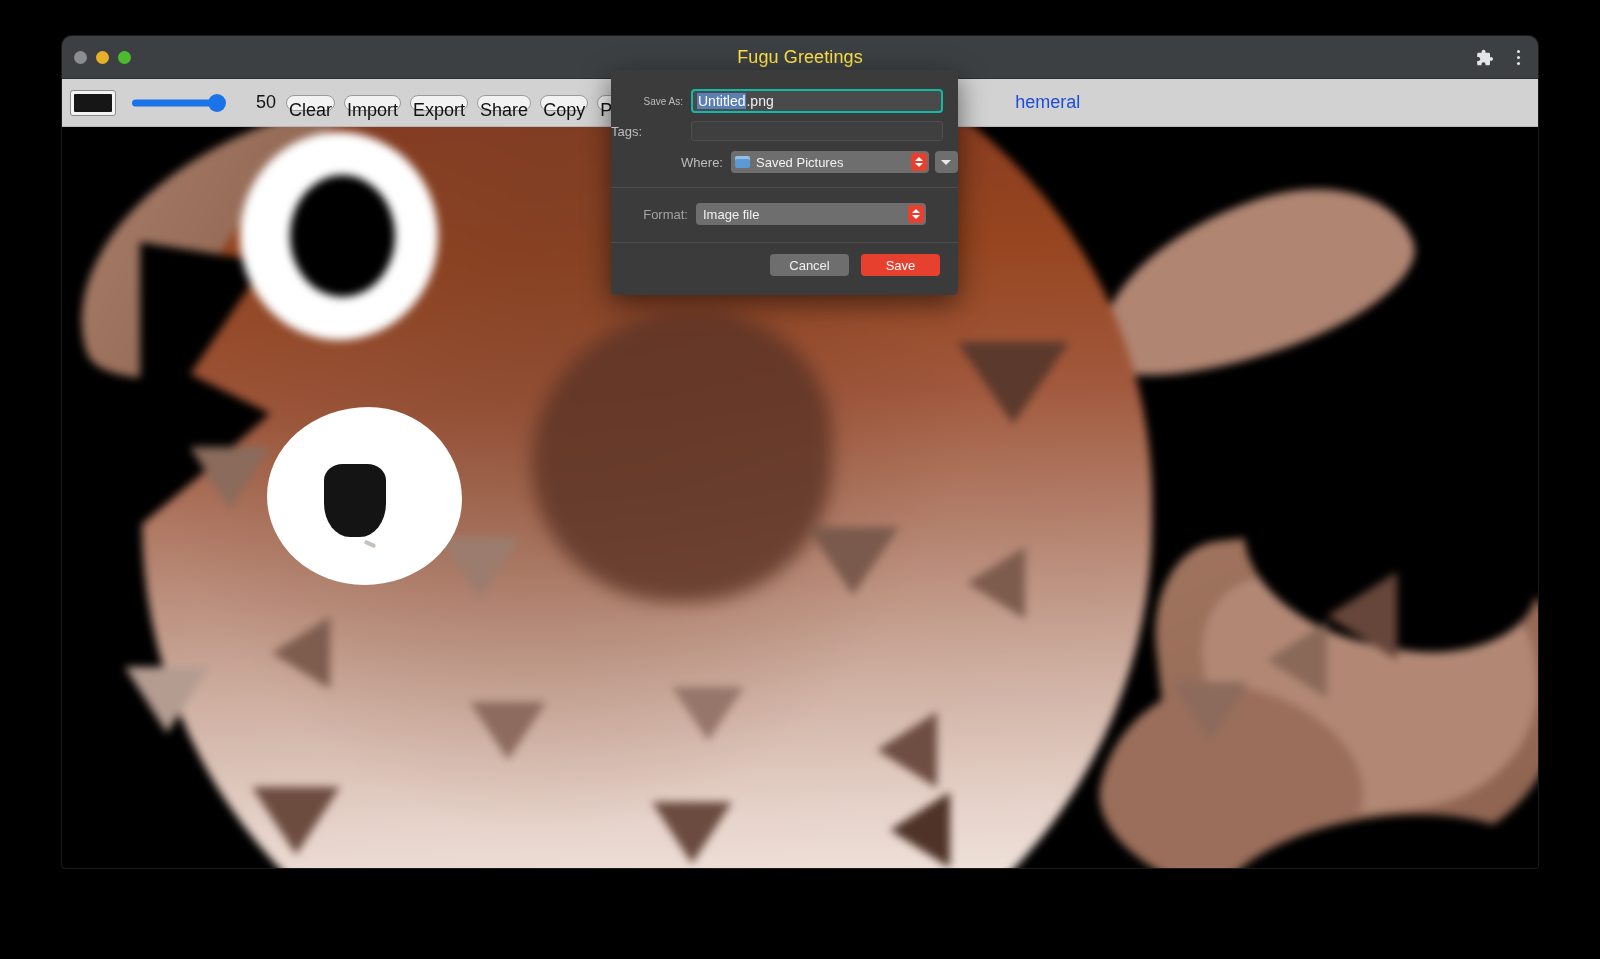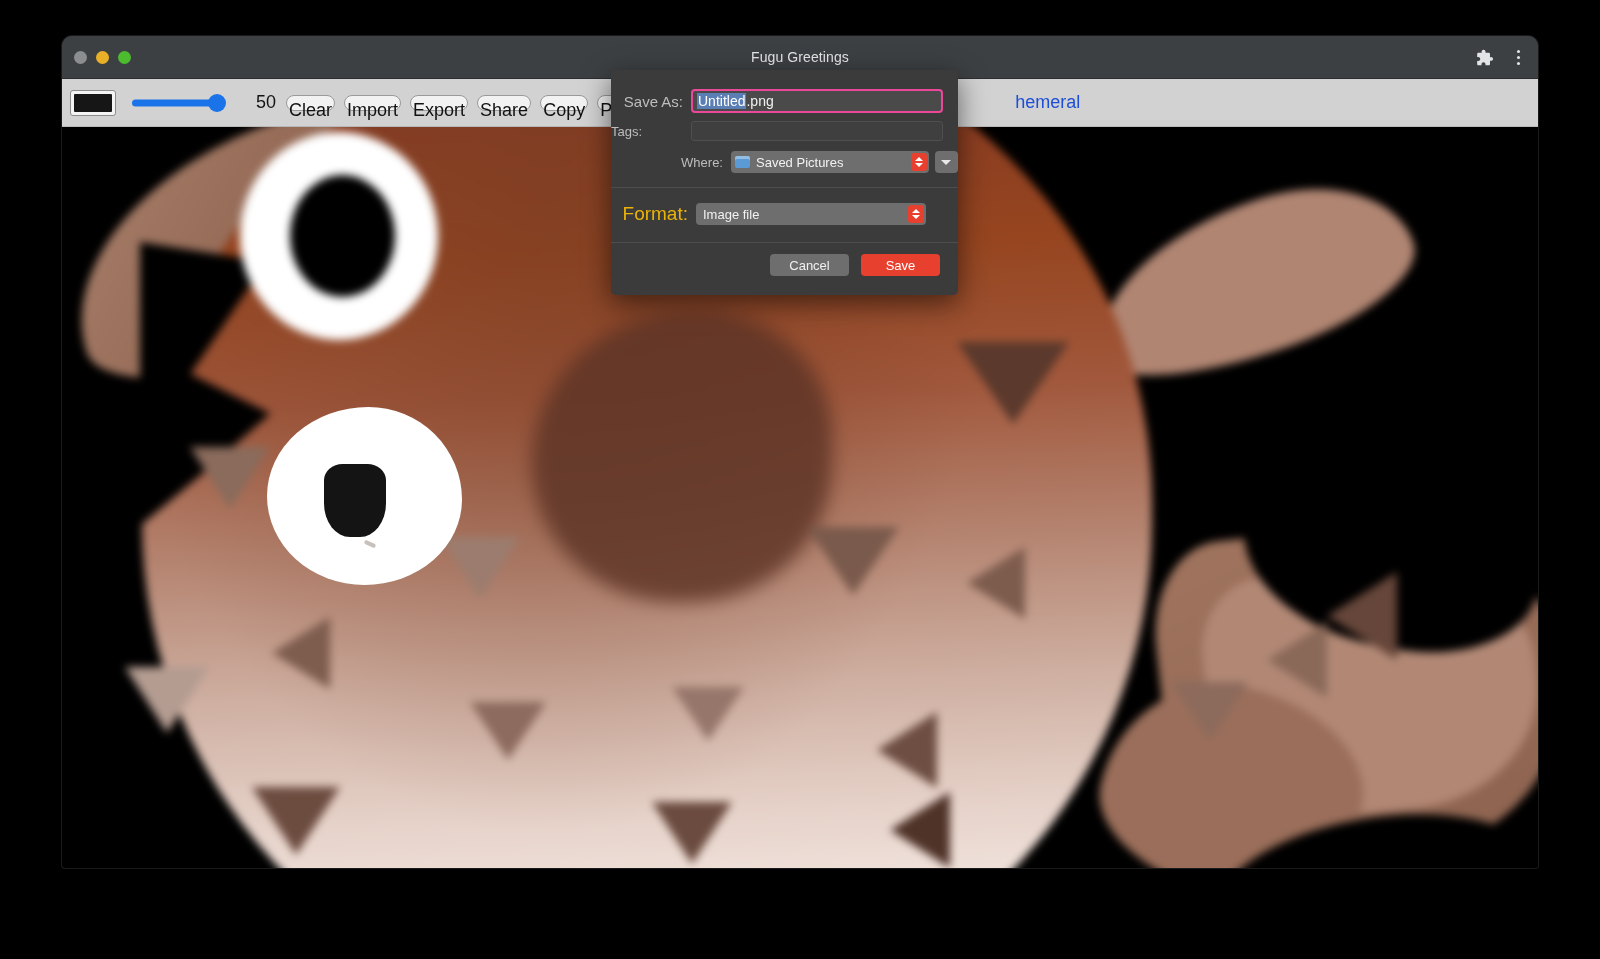--- a/index.html
+++ b/index.html
@@ -52,22 +52,22 @@
   .tl.close { background: #8b8d8f; }
   .tl.min   { background: #e8b028; }
   .tl.max   { background: #4cbb2e; }
 
   .window-title {
     position: absolute;
     left: 0; right: 0; top: 0;
     height: 43px;
     line-height: 43px;
     text-align: center;
-    color: #e5e5e5;
-    font-size: 14px;
+    color: #fde047;
+    font-size: 18px;
     letter-spacing: 0.1px;
   }
 
   .titlebar-actions {
     position: absolute;
     right: 10px; top: 0;
     height: 43px;
     display: flex;
     align-items: center;
     gap: 14px;
@@ -409,23 +409,23 @@
     </div>
   </div>
 
   <div style="
       position:absolute; left:611px; top:70px; width:347px; height:225px;
       background:#3b3b3b; border-radius:5px;
       box-shadow:0 8px 28px rgba(0,0,0,0.55);
       font-family:'Liberation Sans', sans-serif;">
 
     <div style="position:absolute; left:0; top:18px; width:100%; height:26px; display:flex; align-items:center;">
-      <span style="width:72px; text-align:right; color:#bdbdbd; font-size:15px;">Save As:</span>
+      <span style="width:72px; text-align:right; color:#bdbdbd; font-size:10px;">Save As:</span>
       <div style="margin-left:8px; width:252px; height:24px; background:#4a4a4a;
-                  border:2px solid #ec4899; border-radius:4px; display:flex; align-items:center; padding:0 4px;">
+                  border:2px solid #14b8a6; border-radius:4px; display:flex; align-items:center; padding:0 4px;">
         <span style="background:#5b7fb5; color:#ffffff; font-size:14px; padding:0 1px;">Untitled</span>
           <span style="color:#f0f0f0; font-size:14px;">.png</span>
       </div>
     </div>
 
     <div style="position:absolute; left:0; top:50px; width:100%; height:22px; display:flex; align-items:center;">
       <span style="width:72px; text-align:left; color:#bdbdbd; font-size:13px;">Tags:</span>
       <div style="margin-left:8px; width:252px; height:20px; background:#3f3f3f;
                   border:1px solid #4f4f4f; border-radius:3px;"></div>
     </div>
@@ -449,21 +449,21 @@
 
       <div style="margin-left:6px; width:26px; height:22px; background:#6e6e6e; border-radius:4px;
                   display:flex; align-items:center; justify-content:center;">
         <span style="width:0;height:0;border-left:5px solid transparent;border-right:5px solid transparent;border-top:5px solid #e9e9e9;display:block;"></span>
       </div>
     </div>
 
     <div style="position:absolute; left:0; top:117px; width:100%; height:1px; background:#4d4d4d;"></div>
 
     <div style="position:absolute; left:0; top:132px; width:100%; height:24px; display:flex; align-items:center;">
-      <span style="width:77px; text-align:right; color:#eab308; font-size:19px;">Format:</span>
+      <span style="width:77px; text-align:right; color:#a3a3a3; font-size:13px;">Format:</span>
       <div style="margin-left:8px; width:230px; height:22px; background:#6e6e6e; border-radius:4px;
                   display:flex; align-items:center; padding:0 7px; position:relative;">
         <span style="color:#f2f2f2; font-size:13px;">Image file</span>
         <span style="position:absolute; right:2px; top:2px; width:16px; height:18px; background:#e8402f;
                      border-radius:3px; display:flex; flex-direction:column; align-items:center;
                      justify-content:center; gap:2px;">
           <span style="width:0;height:0;border-left:4px solid transparent;border-right:4px solid transparent;border-bottom:4px solid #fff;display:block;"></span>
           <span style="width:0;height:0;border-left:4px solid transparent;border-right:4px solid transparent;border-top:4px solid #fff;display:block;"></span>
         </span>
       </div>

